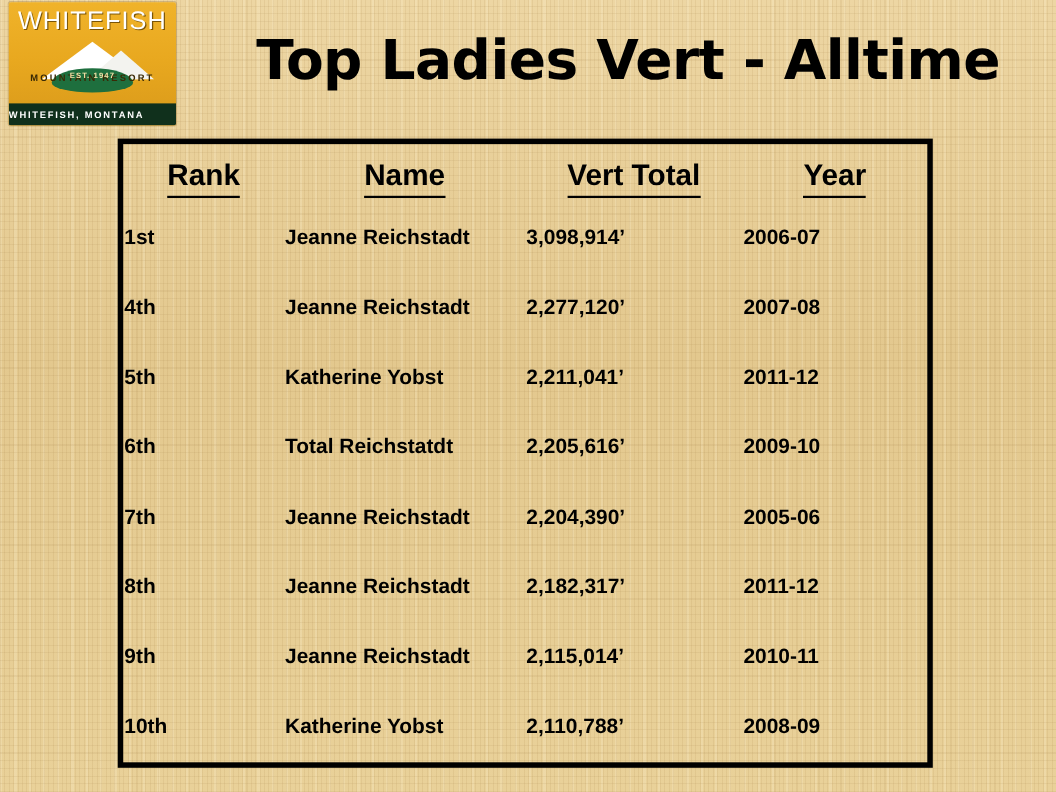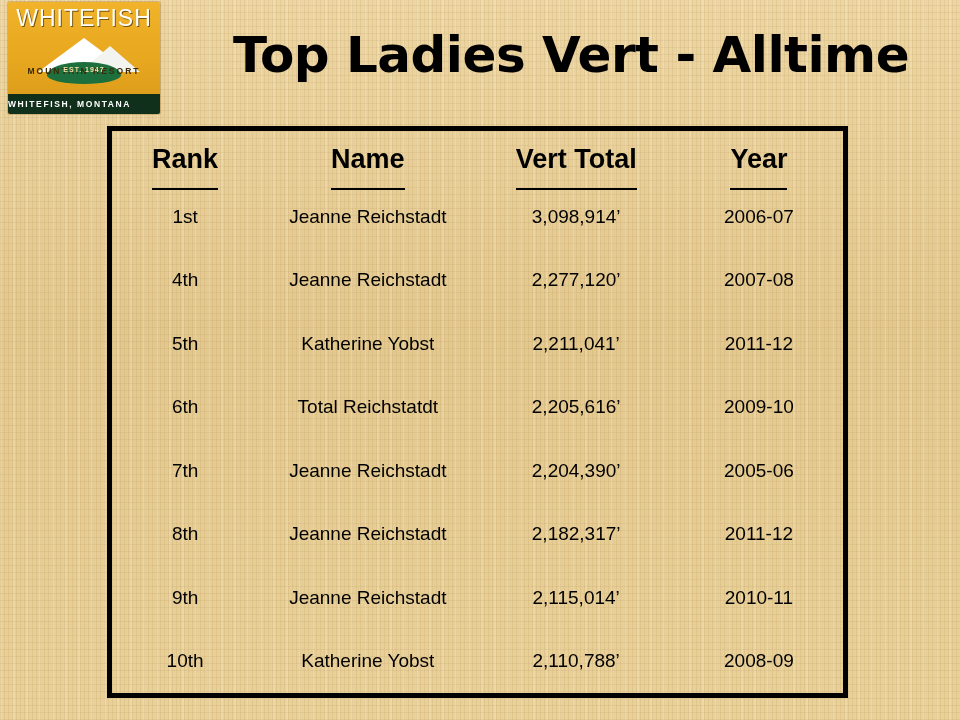--- a/index.html
+++ b/index.html
@@ -156,28 +156,28 @@
     font-family: "Liberation Sans", sans-serif;
     font-size: 27px;
     font-weight: bold;
     color: #000000;
     padding: 6px 0 4px 0;
     height: 44px;
     vertical-align: middle;
   }
   table.board th span.u {
     border-bottom: 2px solid #000000;
-    padding-bottom: 14px;
+    padding-bottom: 4px;
   }
   table.board td {
     font-family: "Liberation Sans", sans-serif;
     font-size: 19px;
-    font-weight: normal;
+    font-weight: bold;
     color: #000000;
-    text-align: center;
+    text-align: left;
     vertical-align: middle;
     height: 52px;
   }
   col.c-rank { width: 20%; }
   col.c-name { width: 30%; }
   col.c-vert { width: 27%; }
   col.c-year { width: 23%; }
 </style>
 </head>
 <body>

